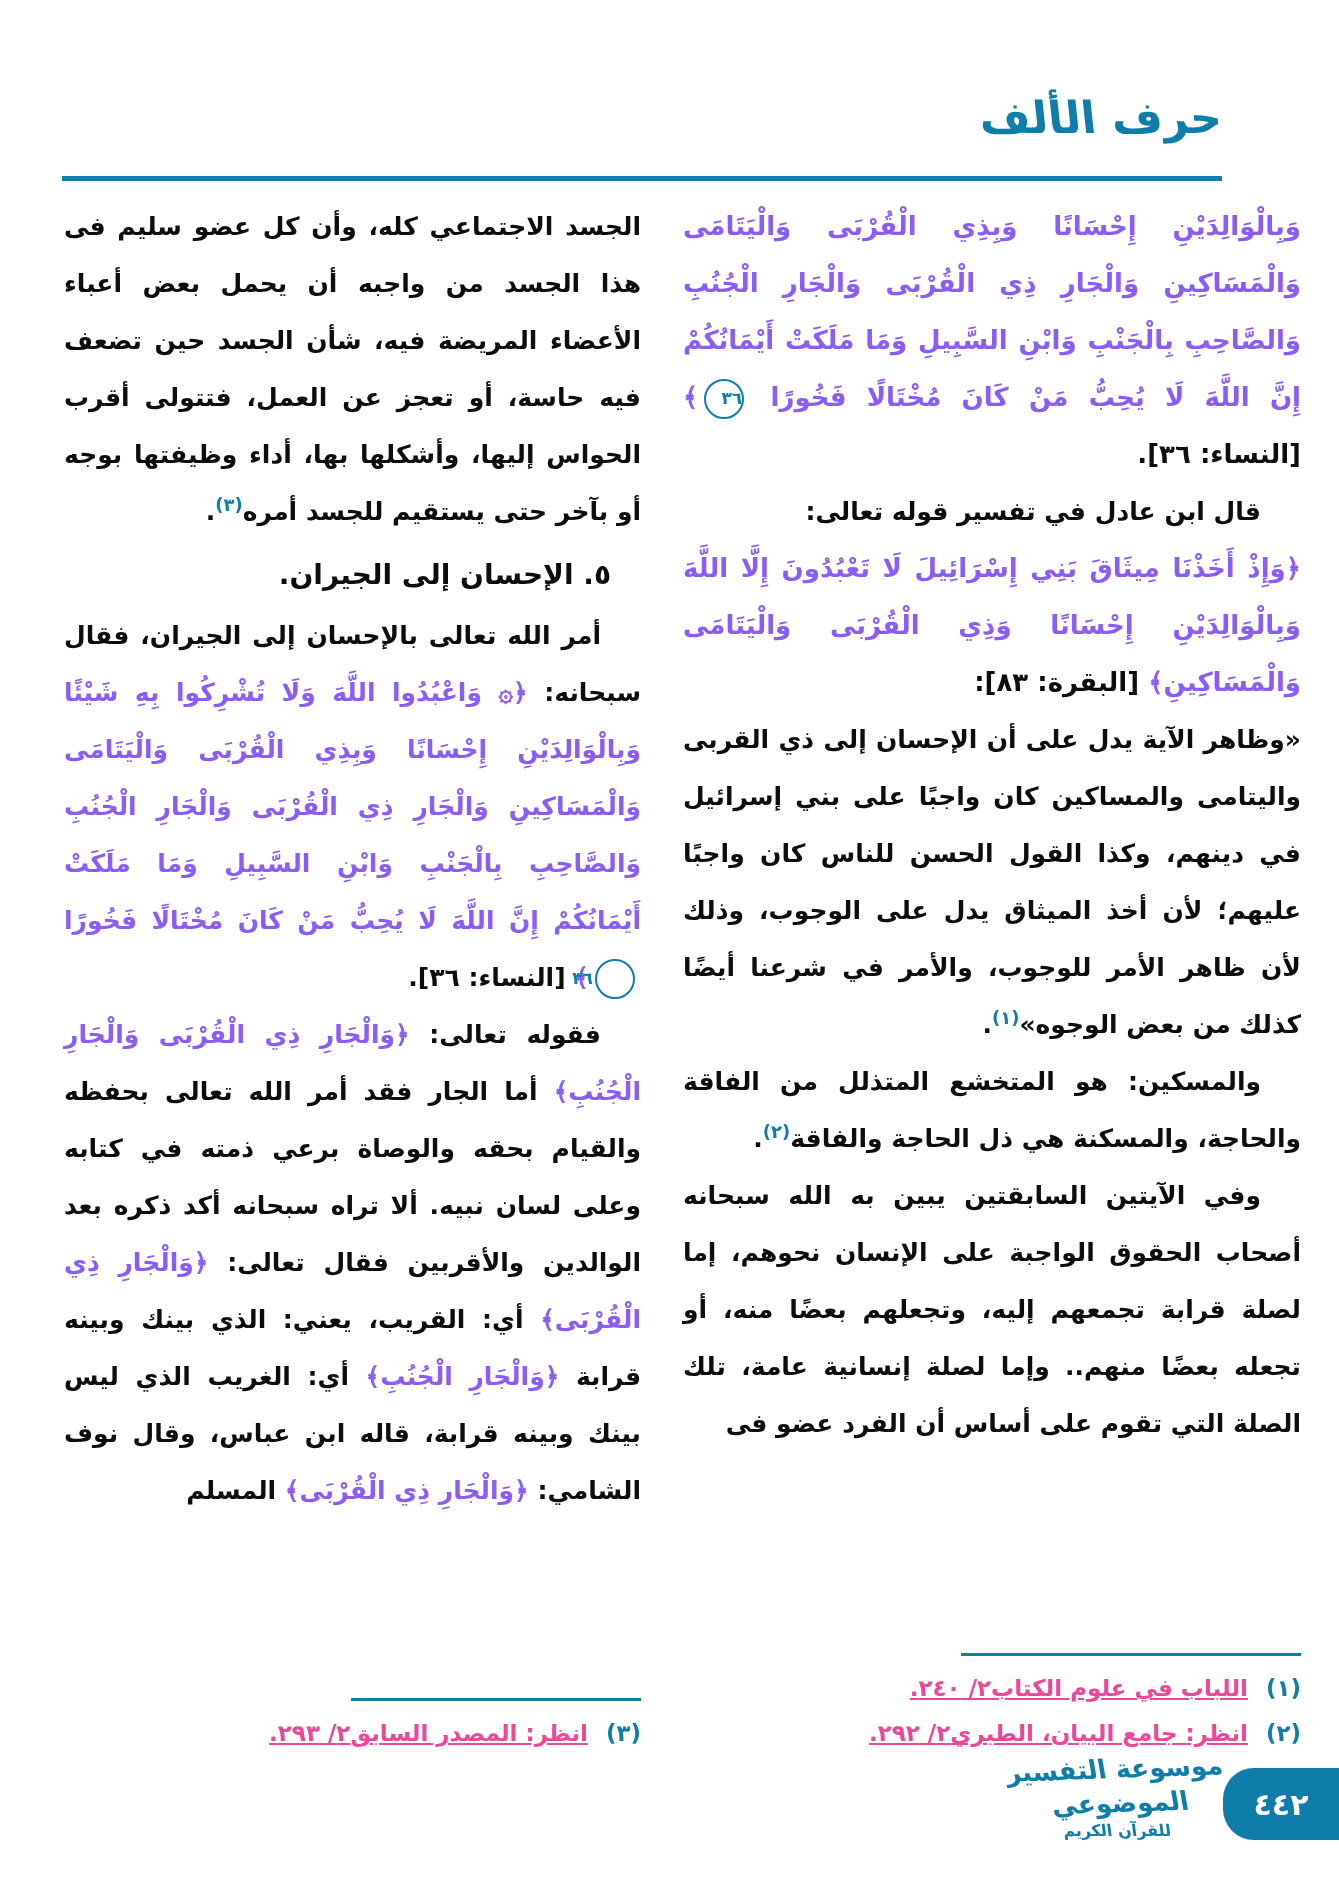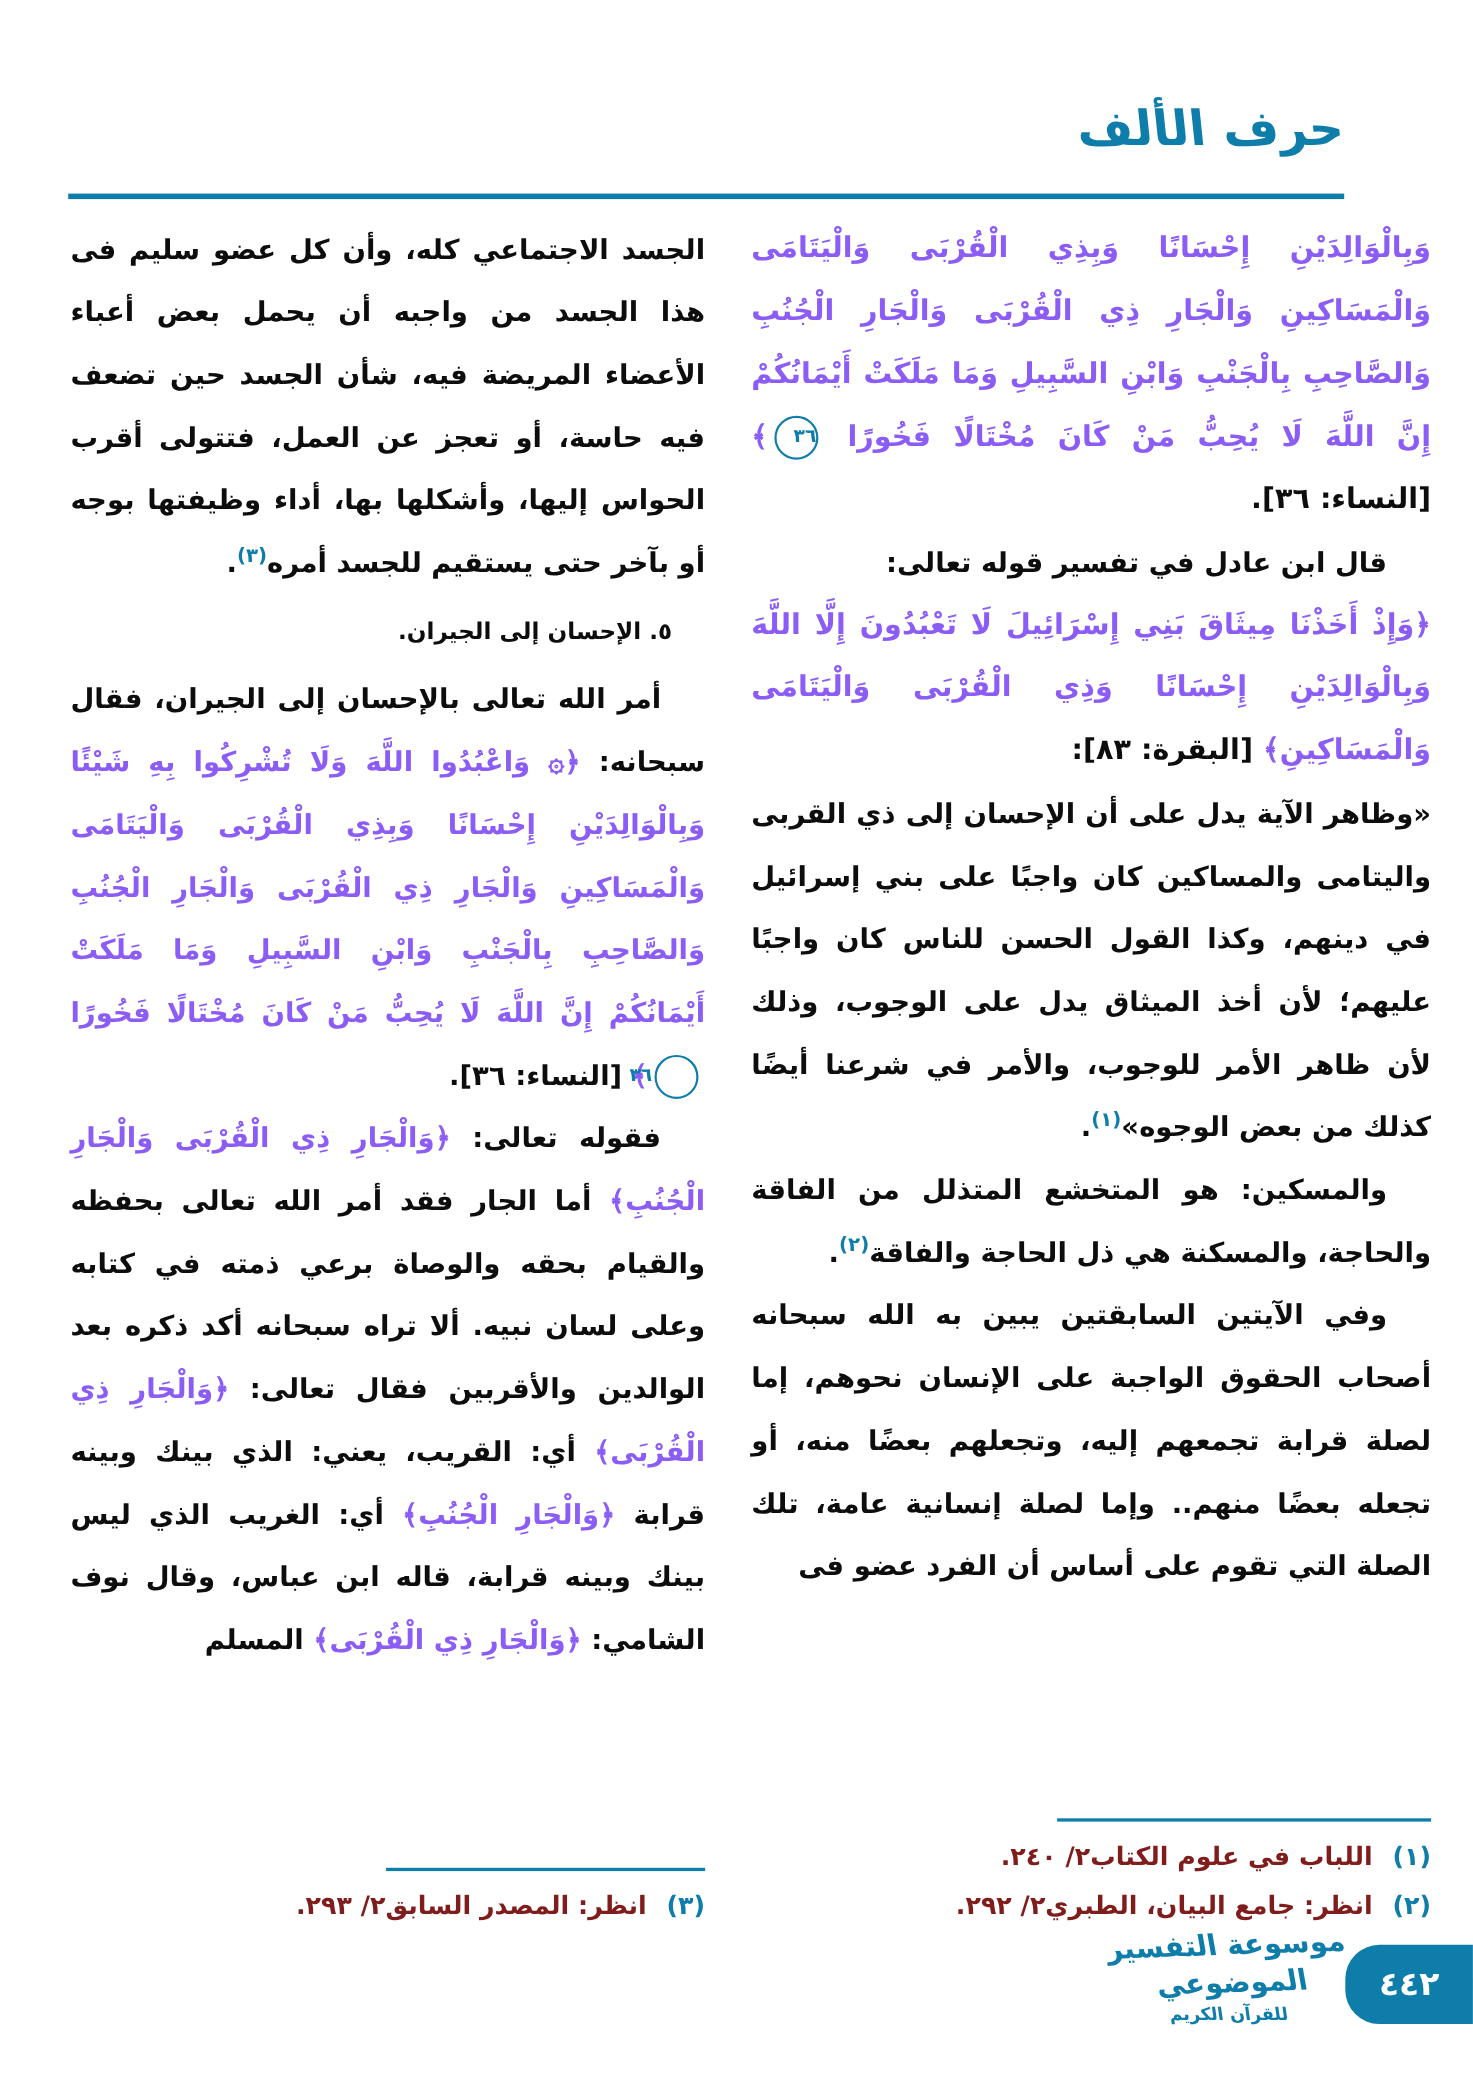--- a/index.html
+++ b/index.html
@@ -41,21 +41,21 @@
   }
   .indent{text-indent:40px;}
   .verse{
     font-size:26px;line-height:57px;font-weight:bold;
     color:#0f7da9;
     text-align:justify;text-align-last:right;
   }
   .q{color:#8b5cf6;}
   .ref{color:#0d0d0d;}
   .heading{
-    font-size:21px;line-height:57px;font-weight:bold;
+    font-size:28px;line-height:57px;font-weight:bold;
     margin:6px 30px 4px 0;
   }
   .ayah-circle{
     display:inline-block;width:36px;height:36px;
     border:2px solid #0f7da9;border-radius:50%;
     font-size:17px;line-height:34px;text-align:left;
     color:#0f7da9;vertical-align:middle;margin:0 6px;
     font-weight:bold;
   }
   .sup{
@@ -66,21 +66,21 @@
   
   .fn-block{margin-top:auto;}
   .fn-sep{height:3px;background:#0f7da9;margin:14px 0 10px auto;}
   .fn-sep.wide{width:340px;}
   .fn-sep.narrow{width:290px;}
   .footnote{
     display:flex;gap:18px;align-items:baseline;
     font-size:23px;line-height:45px;font-weight:bold;
   }
   .fn-marker{color:#0f7da9;white-space:nowrap;}
-  .fn-text{color:#7f1d1d;}
+  .fn-text{color:#ec4899;text-decoration:underline;}
 
   
   .logo{
     position:absolute;top:1752px;right:96px;width:252px;
     text-align:center;color:#0f7da9;
   }
   .logo-line1{
     font-size:26px;font-weight:bold;line-height:34px;
     transform:skewX(8deg) rotate(-2deg);
     letter-spacing:-1px;

